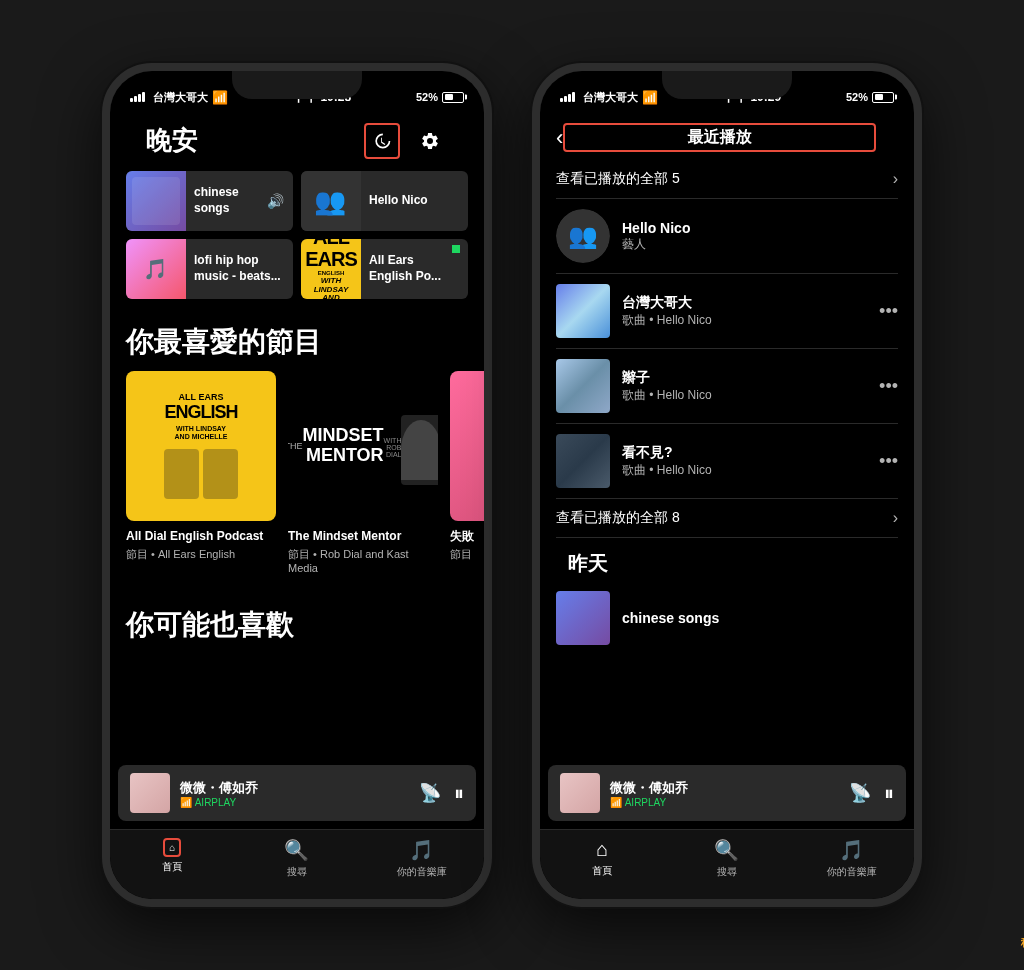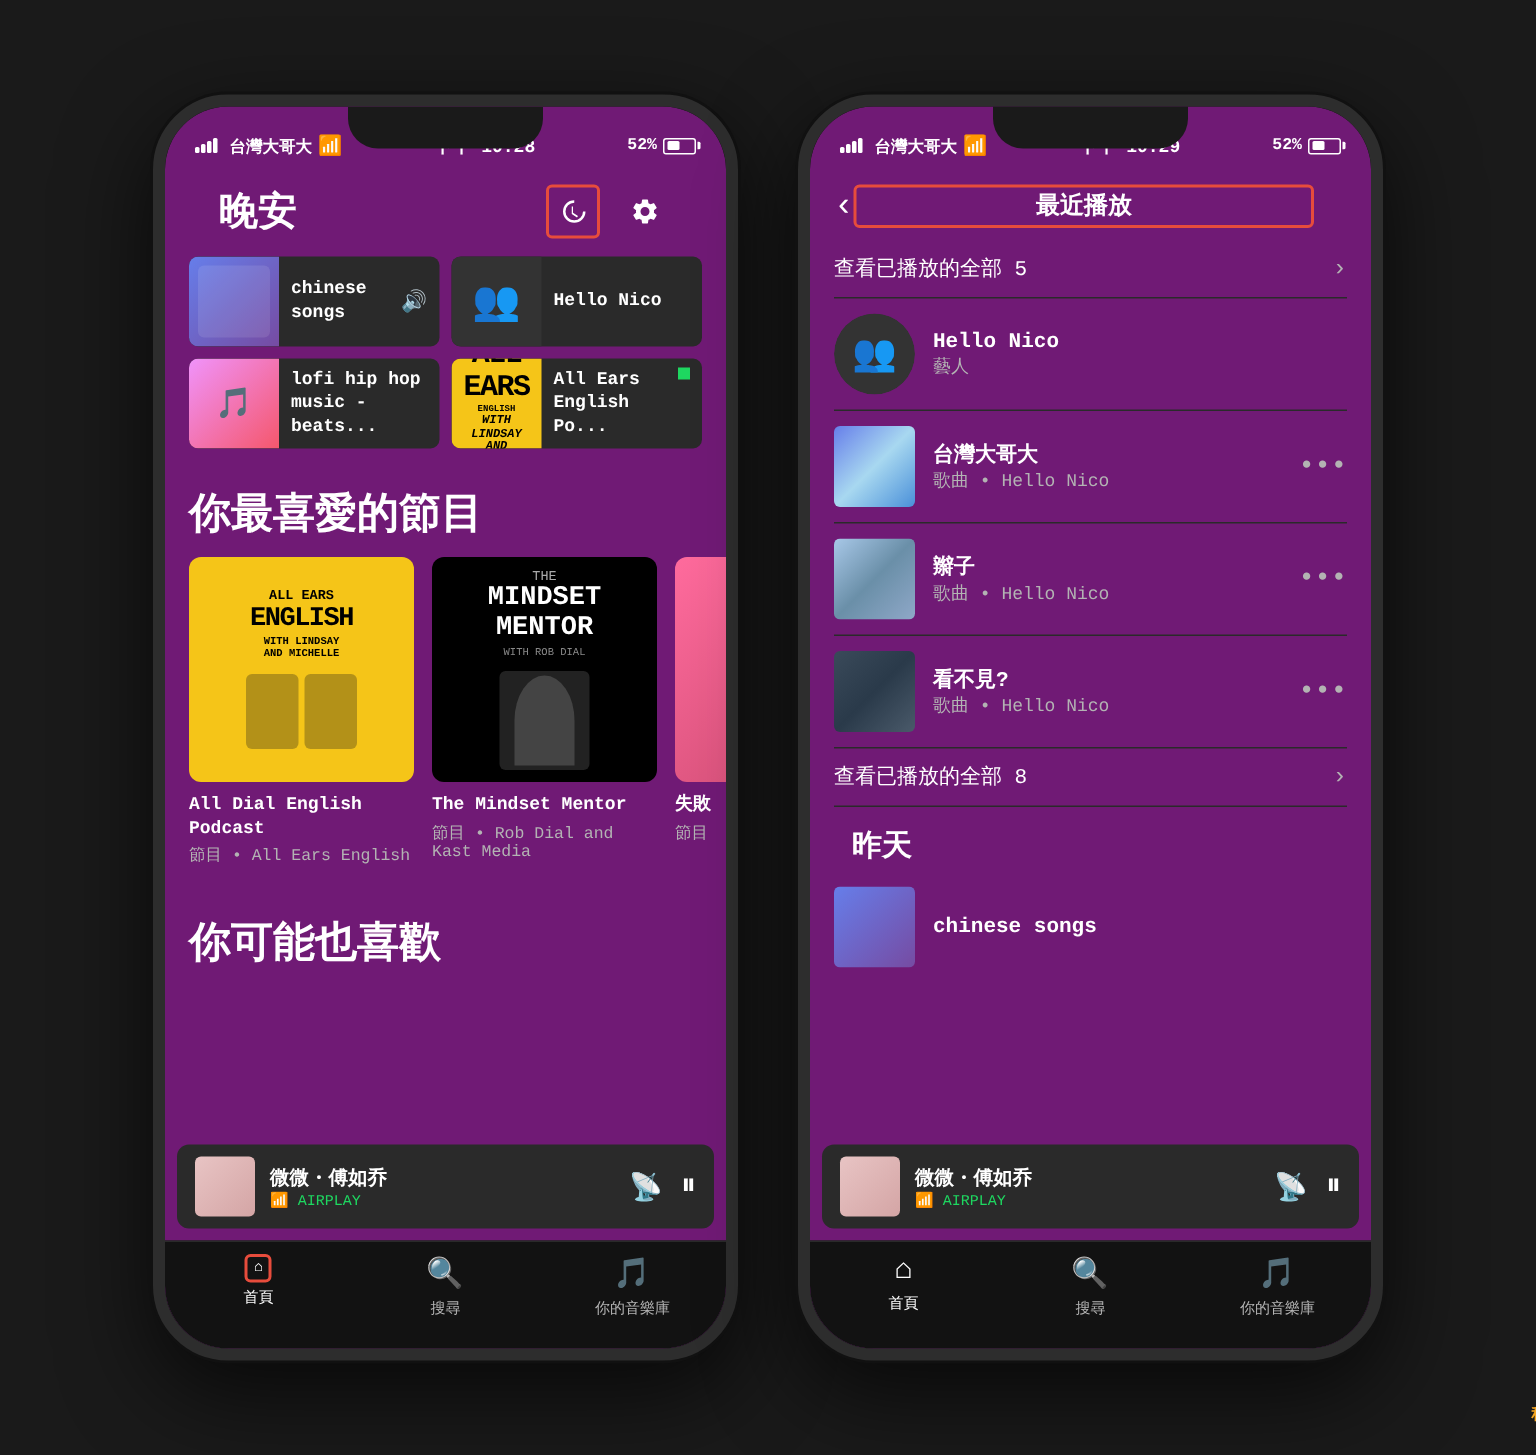--- a/index.html
+++ b/index.html
@@ -35,26 +35,25 @@
       top: 0; left: 50%;
       transform: translateX(-50%);
       width: 130px; height: 28px;
       background: #1a1a1a;
       border-radius: 0 0 20px 20px;
       z-index: 10;
     }
     .phone-inner {
       width: 100%;
       height: 100%;
-      background: #701a75;
+      background: #000000;
       border-radius: 42px;
       overflow: hidden;
       display: flex;
       flex-direction: column;
-      font-family: Liberation Mono, monospace;
     }
 
     
     .status-bar {
       display: flex;
       justify-content: space-between;
       align-items: center;
       padding: 12px 20px 4px;
       color: #fff;
       font-size: 12px;
@@ -238,24 +237,24 @@
       padding: 8px;
       line-height: 1.1;
     }
     .aee-title { font-size: 20px; font-weight: 900; letter-spacing: -1px; }
     .aee-people { font-size: 8px; font-style: italic; }
 
     
     .mm-art {
       background: #000;
       width: 100%; height: 100%;
-      display: flex; flex-direction: column;
+      display: flex; flex-direction: row;
       align-items: center; justify-content: center;
       color: #fff;
-      text-align: center;
+      text-align: right;
       padding: 8px;
     }
     .mm-title { font-size: 18px; font-weight: 900; line-height: 1.1; }
 
     
     .pink-art {
       background: linear-gradient(135deg, #ff6b9d, #c44569);
       width: 100%; height: 100%;
       display: flex; align-items: center; justify-content: center;
       font-size: 40px;

